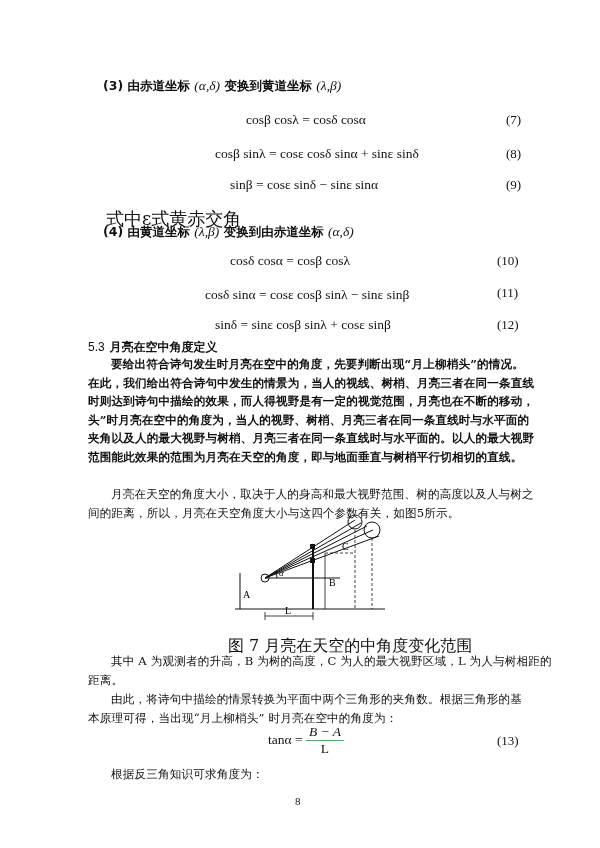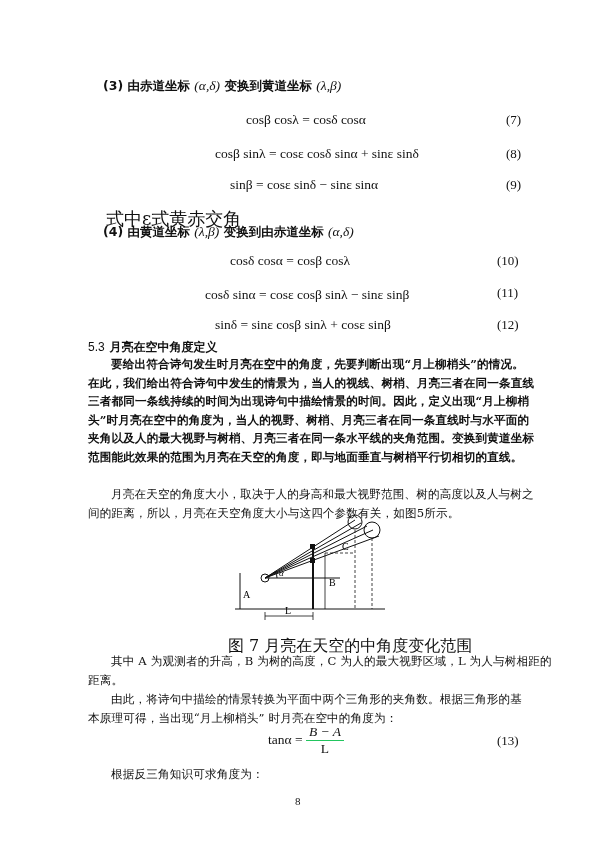--- a/index.html
+++ b/index.html
@@ -56,23 +56,23 @@
 <div class="abs eqnum" style="left:497px; top:317px;">(12)</div>
 
 <div class="abs" style="left:88px; top:339px; font-size:12px; white-space:nowrap;">
   <span style="font-family:'Liberation Sans', sans-serif;">5.3</span>
   <span style="font-family:'DejaVu Sans', sans-serif; font-weight:bold; margin-left:1px;">月亮在空中角度定义</span>
 </div>
 
 <div class="abs body-text" style="left:88px; top:355px; width:440px;font-weight:bold;">
   <div class="line" style="padding-left:23px;">要给出符合诗句发生时月亮在空中的角度，先要判断出现“月上柳梢头”的情况。</div>
   <div class="line">在此，我们给出符合诗句中发生的情景为，当人的视线、树梢、月亮三者在同一条直线</div>
-  <div class="line">三者都同一条线持续的时间为出现诗句中描绘情景的时间。因此，定义出现“月上柳梢</div>
+  <div class="line">时则达到诗句中描绘的效果，而人得视野是有一定的视觉范围，月亮也在不断的移动，</div>
   <div class="line">头”时月亮在空中的角度为，当人的视野、树梢、月亮三者在同一条直线时与水平面的</div>
-  <div class="line">夹角以及人的最大视野与树梢、月亮三者在同一条水平线的夹角范围。变换到黄道坐标</div>
+  <div class="line">夹角以及人的最大视野与树梢、月亮三者在同一条直线时与水平面的。以人的最大视野</div>
   <div class="line">范围能此效果的范围为月亮在天空的角度，即与地面垂直与树梢平行切相切的直线。</div>
 </div>
 
 <div class="abs body-text" style="left:88px; top:485px; width:440px;">
   <div class="line" style="padding-left:23px;">月亮在天空的角度大小，取决于人的身高和最大视野范围、树的高度以及人与树之</div>
   <div class="line">间的距离，所以，月亮在天空角度大小与这四个参数有关，如图5所示。</div>
 </div>
 
 <svg class="abs" style="left:225px; top:508px;" width="170" height="120" viewBox="0 0 170 120">
 

